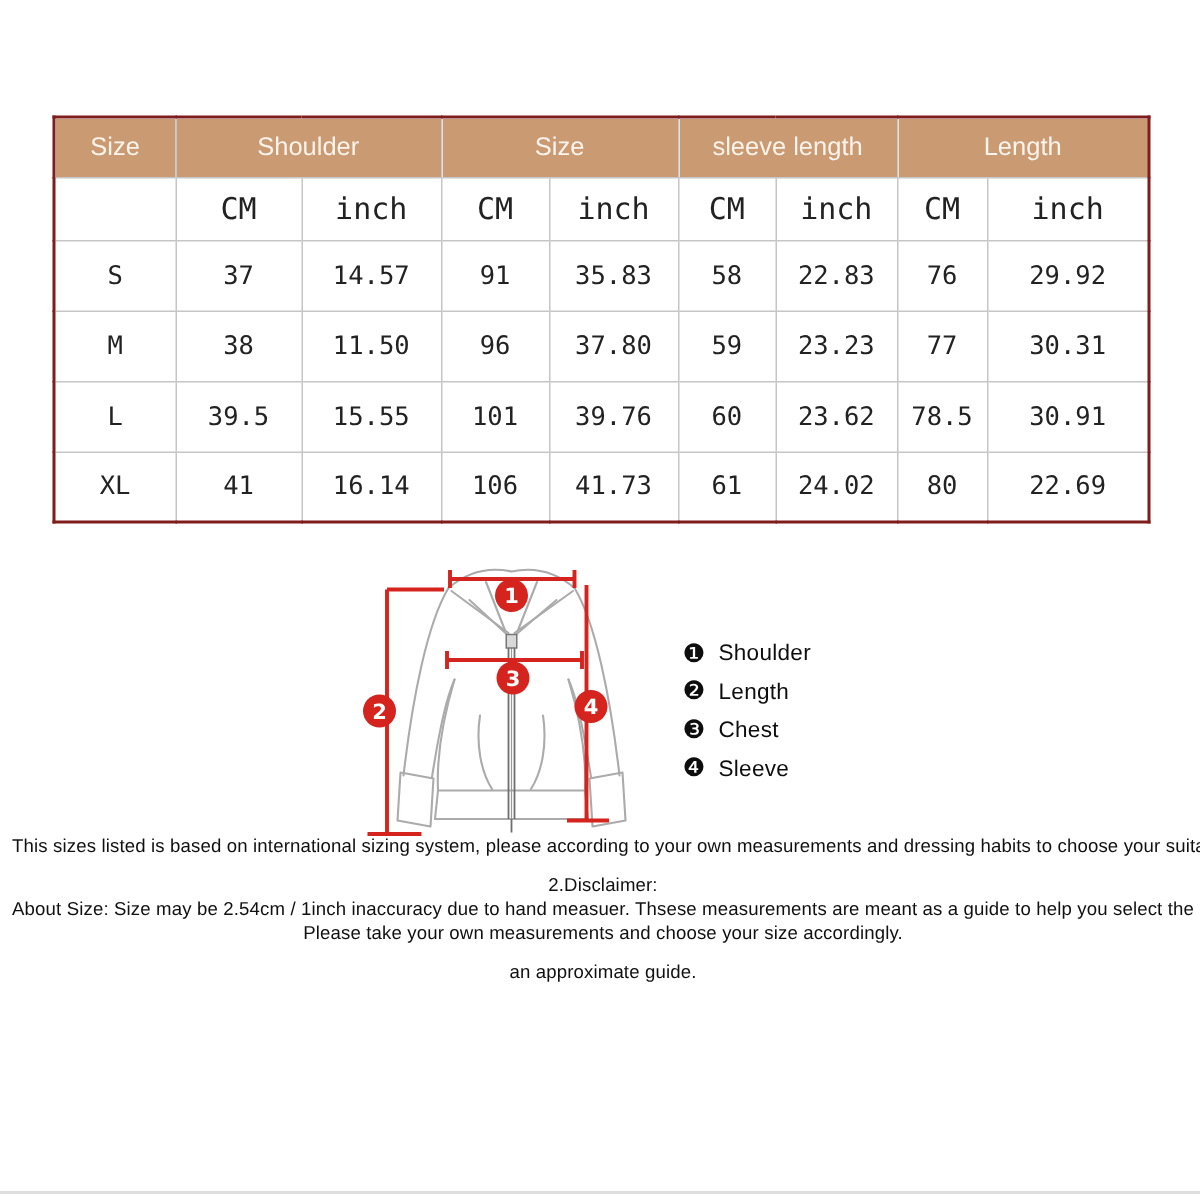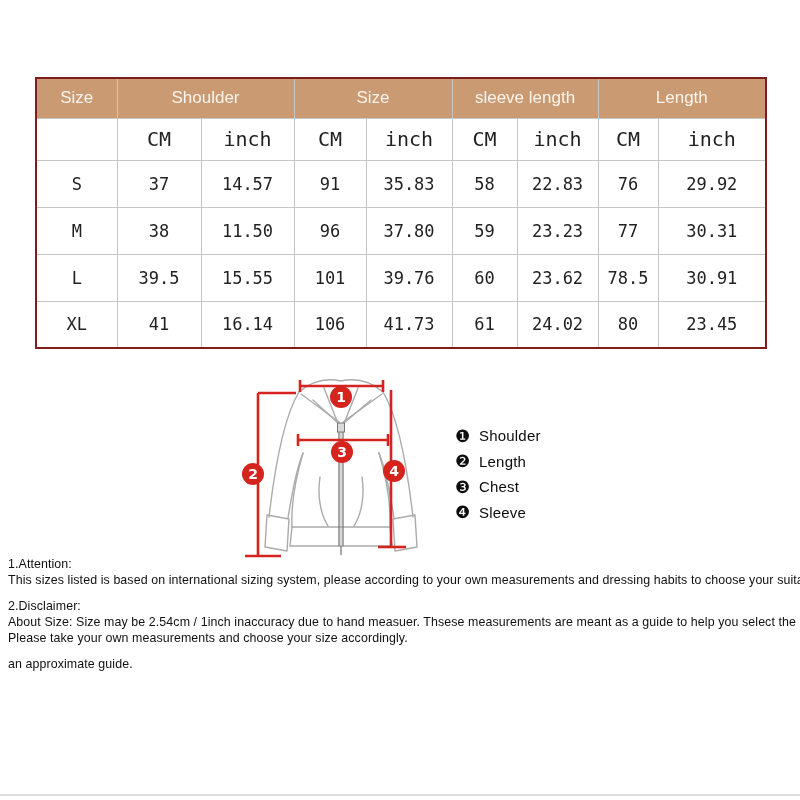--- a/index.html
+++ b/index.html
@@ -30,21 +30,21 @@
 
   
   .legend{position:absolute;left:455px;top:423px;}
   .legend-row{display:flex;align-items:center;height:25.5px;}
   .legend-num{font-family:"DejaVu Sans",sans-serif;font-size:17px;color:#0d0d0d;width:24px;}
   .legend-label{font-size:15px;color:#0d0d0d;letter-spacing:0.2px;}
 
   
   .notes{position:absolute;left:8px;top:556px;right:4px;font-size:12.4px;line-height:16px;
          color:#101010;}
-  .note-section + .note-section{margin-top:10px;}
+  .note-section + .note-section{margin-top:10px;text-align:center;}
   .note-title,.note-line{white-space:nowrap;letter-spacing:0.1px;}
 
   .bottom-line{position:absolute;left:0;right:0;top:794px;height:2px;background:#dedede;}
 </style>
 </head>
 <body>
 
 <div class="canvas">
 
   <table class="size-table">
@@ -113,21 +113,21 @@
       </tr>
       <tr class="data-row">
         <td>XL</td>
         <td>41</td>
         <td>16.14</td>
         <td>106</td>
         <td>41.73</td>
         <td>61</td>
         <td>24.02</td>
         <td>80</td>
-        <td>23.45</td>
+        <td>22.69</td>
       </tr>
     </tbody>
   </table>
 
   <svg class="diagram" width="230" height="205" viewBox="0 0 230 205">
 
     <g>
 
       <path class="garment" d="M74,27 C88,15 102,13 116,16 C130,13 144,15 158,27"></path>
 
@@ -208,21 +208,20 @@
       <span class="legend-label">Chest</span>
     </div>
     <div class="legend-row">
       <span class="legend-num">❹</span>
       <span class="legend-label">Sleeve</span>
     </div>
   </div>
 
   <div class="notes">
     <div class="note-section">
-      <div class="note-title">1.Attention:</div>
       <div class="note-line">This sizes listed is based on international sizing system, please according to your own measurements and dressing habits to choose your suitable size.</div>
     </div>
     <div class="note-section">
       <div class="note-title">2.Disclaimer:</div>
       <div class="note-line">About Size: Size may be 2.54cm / 1inch inaccuracy due to hand measuer. Thsese measurements are meant as a guide to help you select the correct size.</div>
       <div class="note-line">Please take your own measurements and choose your size accordingly.</div>
     </div>
     <div class="note-section">
       <div class="note-line">an approximate guide.</div>
     </div>

